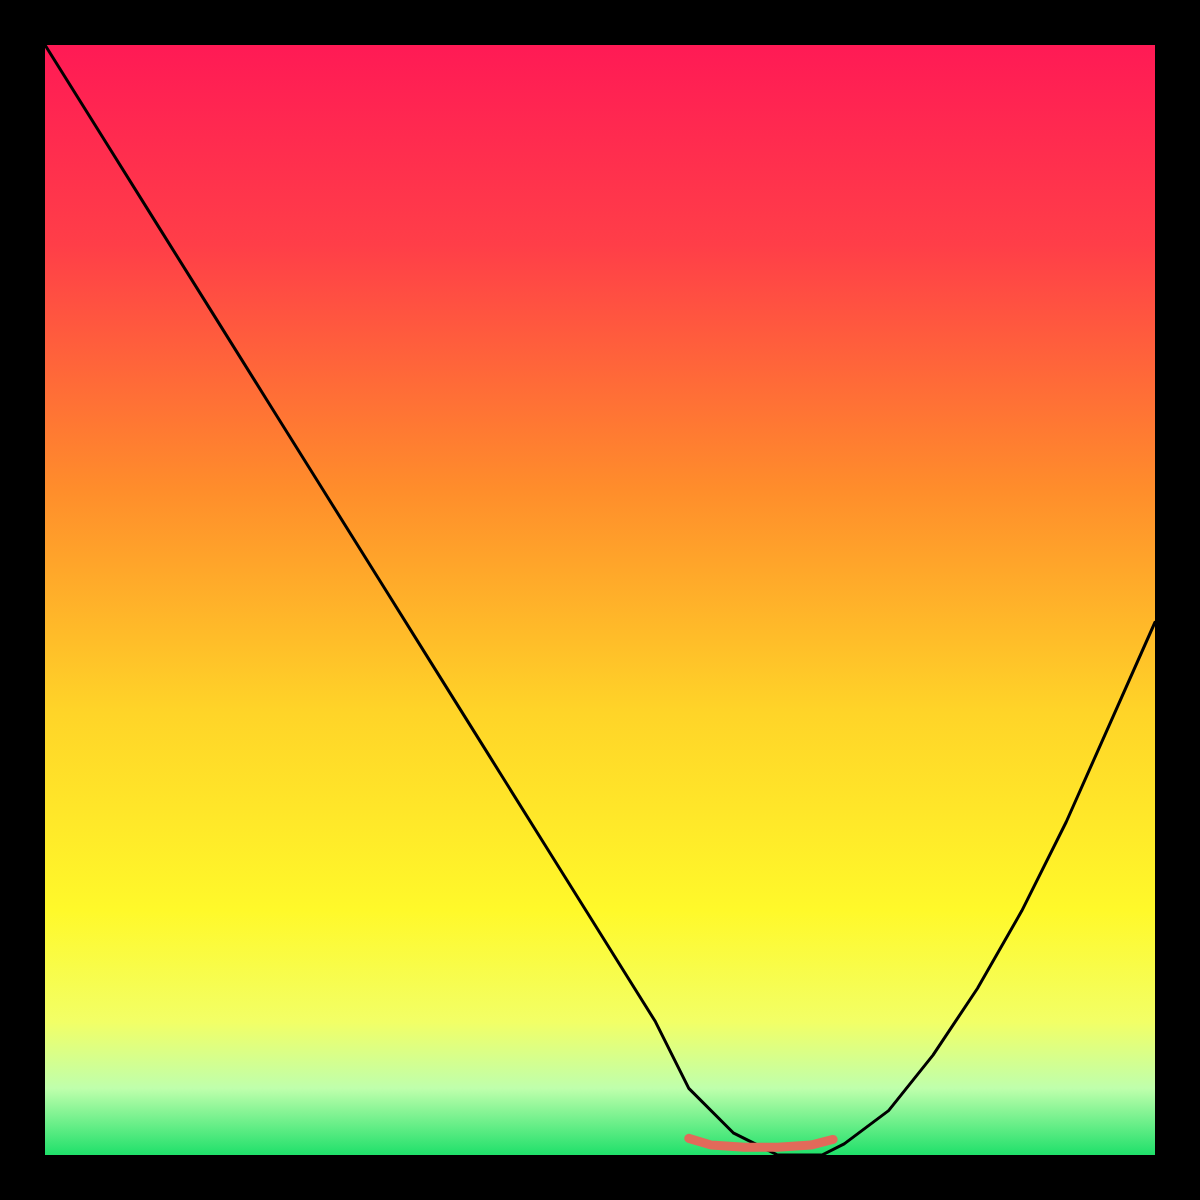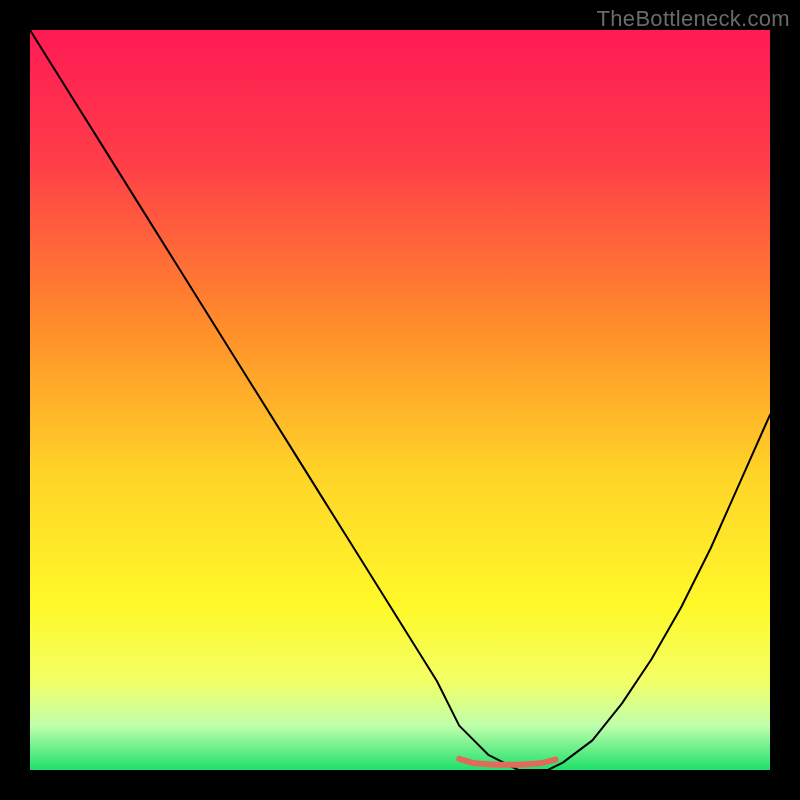--- a/index.html
+++ b/index.html
@@ -36,21 +36,20 @@
   svg.plot {
     width: 740px;
     height: 740px;
     display: block;
   }
 </style>
 </head>
 <body>
 
 <div class="frame">
-  <div class="watermark">TheBottleneck.com</div>
 
   <div class="plot-wrap">
     <svg class="plot" viewBox="0 0 740 740">
       <defs>
         <linearGradient id="bg-grad" x1="0" y1="0" x2="0" y2="1">
             <stop offset="0%" stop-color="#ff1a55"></stop>
             <stop offset="18%" stop-color="#ff3e48"></stop>
             <stop offset="40%" stop-color="#ff8d2b"></stop>
             <stop offset="60%" stop-color="#ffd428"></stop>
             <stop offset="78%" stop-color="#fff92a"></stop>

